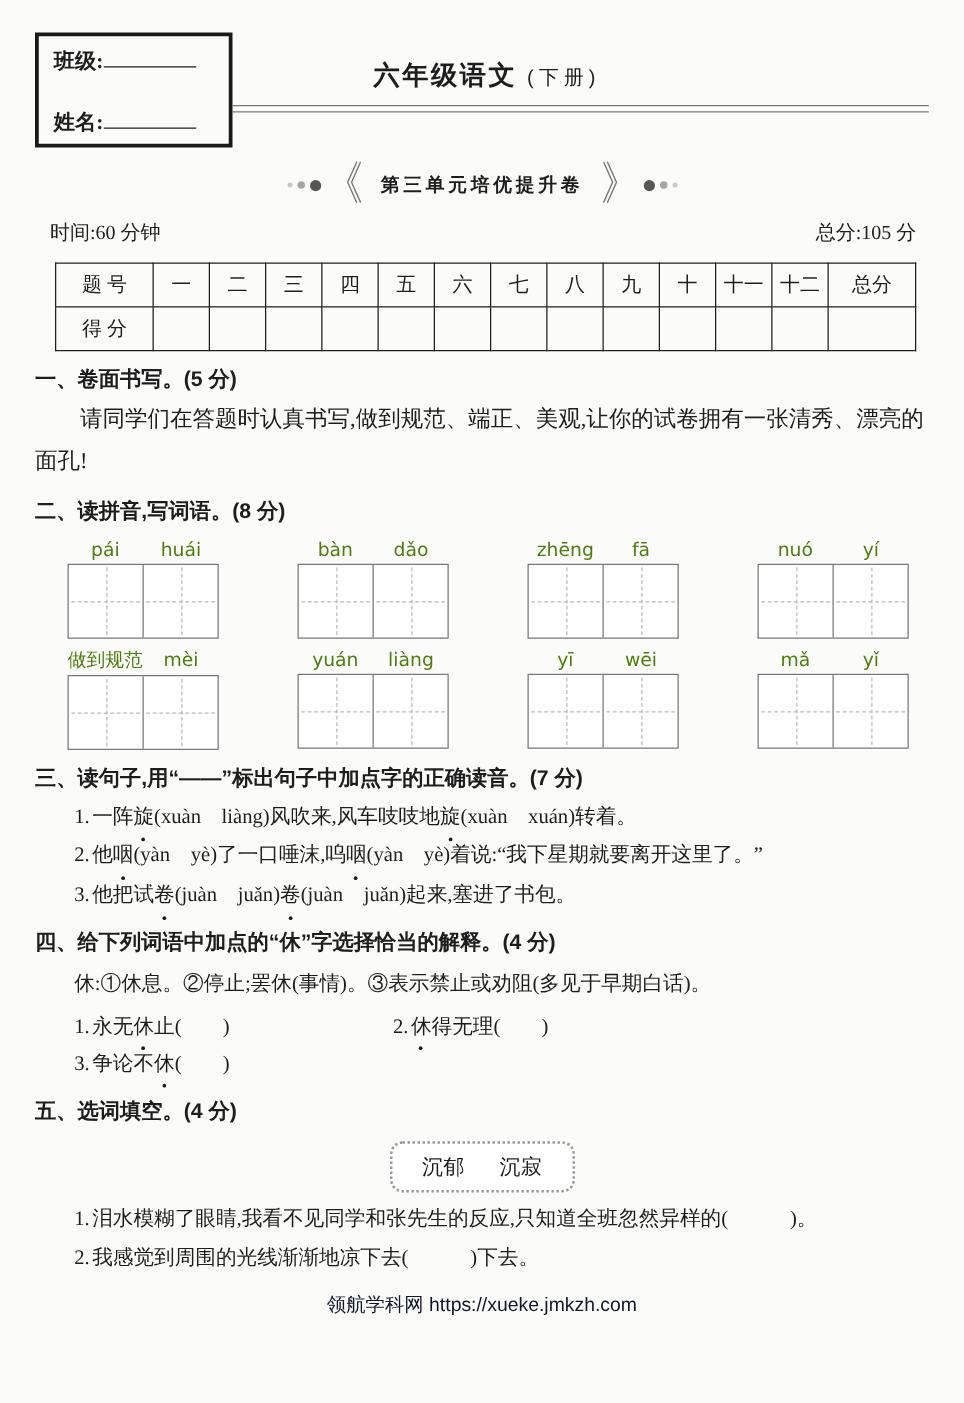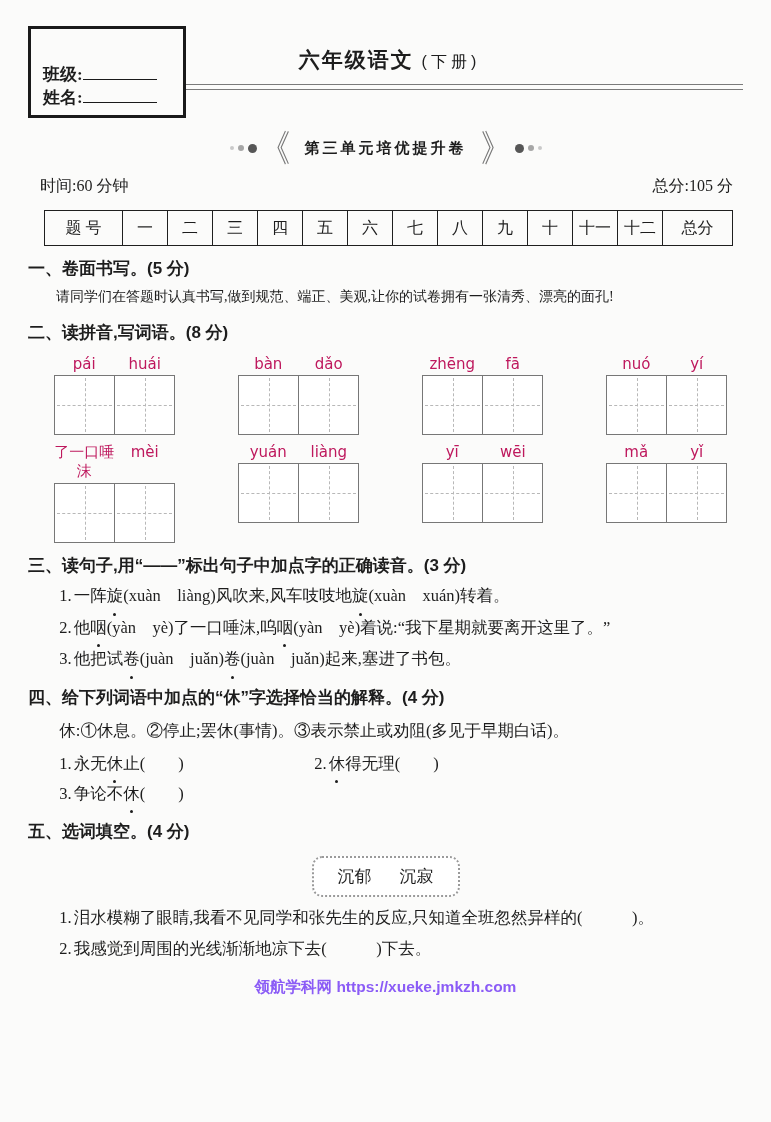--- a/index.html
+++ b/index.html
@@ -8,21 +8,21 @@
     width:771px; height:1122px; overflow:hidden;
     background:#fbfbfa; color:#1d1d1d;
     font-family:"Liberation Serif","DejaVu Serif",serif;
     padding:26px 28px 0 28px;
   }
   
   .top-row { display:flex; align-items:flex-start; }
   .idbox {
     width:158px; height:92px; border:3px solid #1a1a1a;
     padding:8px 11px 6px 12px; flex-shrink:0;
-    display:flex; flex-direction:column; justify-content:flex-end;
+    display:flex; flex-direction:column; justify-content:space-between;
   }
   .idline { font-size:17px; font-weight:700; white-space:nowrap; }
   .blank { display:inline-block; width:74px; height:0.95em; border-bottom:1.6px solid #1a1a1a; }
   .title-area { flex:1; padding-top:20px; min-width:0; }
   .book-title {
     text-align:center; padding-right:150px;
     font-family:"Liberation Sans","DejaVu Sans",sans-serif;
     font-weight:700; font-size:21px; letter-spacing:2px; white-space:nowrap;
   }
   .book-title .vol { font-size:16px; font-weight:400; letter-spacing:4px; }
@@ -37,49 +37,49 @@
   .d3 { width:9px; height:9px; background:#565656; }
   .brk { font-size:30px; color:#787878; line-height:1; transform:scaleY(1.25); font-family:"DejaVu Sans",sans-serif; }
   
   .meta { margin-top:13px; display:flex; justify-content:space-between; font-size:16px; padding:0 10px 0 12px; }
   
   table.score { border-collapse:collapse; margin:13px 0 0 16px; table-layout:fixed;border-radius:31px; }
   table.score td { border:1.5px solid #1f1f1f; text-align:center; font-size:16px; height:35px; padding:0 2px; overflow:hidden; }
   td.cw { width:78px; } td.cn { width:45px; } td.ct { width:70px; }
   
   .shead { font-family:"Liberation Sans","DejaVu Sans",sans-serif; font-weight:700; font-size:17px; line-height:1.65; margin-top:9px; }
-  .body-text { font-size:14px; line-height:1.85; margin:1px 0 0 0; }
+  .body-text { font-size:18px; line-height:1.85; margin:1px 0 0 0; }
   .indent { text-indent:2em; }
   .item { font-size:16.5px; line-height:1.85; margin:1px 0 0 0; padding-left:1.9em; }
   .num { margin-right:2px; }
   
   .dc { display:inline-block; position:relative; }
   .dc::after { content:""; position:absolute; left:50%; margin-left:-1.5px; bottom:-0.26em; width:3px; height:3px; border-radius:50%; background:#1d1d1d; }
   
   .prow { display:flex; justify-content:space-between; padding:0 16px 0 26px; margin-top:8px; }
   .pgroup { width:121px; }
-  .plabels { display:flex; font-family:"DejaVu Sans",sans-serif; font-size:15px; color:#be185d; margin-bottom:2px; }
+  .plabels { display:flex; font-family:"DejaVu Sans",sans-serif; font-size:15px; color:#4d7c0f; margin-bottom:2px; }
   .plabels span { flex:1; text-align:center; }
   .wbox { display:flex; height:60px; border:1px solid #777; background:#fff; }
   .wcell { flex:1; position:relative; }
   .wcell + .wcell { border-left:1px solid #777; }
   .wcell::before { content:""; position:absolute; left:50%; top:2px; bottom:2px; border-left:1px dashed #b8b8b8; }
   .wcell::after  { content:""; position:absolute; top:50%; left:2px; right:2px; border-top:1px dashed #b8b8b8; }
   
   .def-line { font-size:16.5px; line-height:1.85; margin-top:4px; padding-left:1.9em; }
   .s4grid { display:grid; grid-template-columns:255px auto; row-gap:1px; margin:4px 0 0 1.9em; font-size:16.5px; line-height:1.75; }
   
   .wordbox {
     margin:10px auto 6px auto; width:-moz-fit-content; width:fit-content;
     padding:7px 24px; border:2px dotted #9a9a9a; border-radius:10px;
     display:flex; gap:28px; font-size:17px; background:#fff;
   }
   
   .footer { text-align:center; margin-top:12px; font-size:15.5px; color:#5a5a5a; font-family:"Liberation Sans","DejaVu Sans",sans-serif; }
-  .footer a { color:#8b5cf6; text-decoration:none;font-weight:bold; }
+  .footer a { color:#0f172a; text-decoration:none; }
 </style>
 </head>
 <body>
 
 <div class="top-row">
   <div class="idbox">
     <div class="idline"><span>班级:</span><span class="blank"></span></div>
     <div class="idline"><span>姓名:</span><span class="blank"></span></div>
   </div>
   <div class="title-area">
@@ -120,20 +120,36 @@
     <td class="cn">五</td>
     <td class="cn">六</td>
     <td class="cn">七</td>
     <td class="cn">八</td>
     <td class="cn">九</td>
     <td class="cn">十</td>
     <td class="cn">十一</td>
     <td class="cn">十二</td>
     <td class="ct">总分</td>
   </tr>
+  <tr>
+    <td class="cw">得 分</td>
+    <td class="cn"></td>
+    <td class="cn"></td>
+    <td class="cn"></td>
+    <td class="cn"></td>
+    <td class="cn"></td>
+    <td class="cn"></td>
+    <td class="cn"></td>
+    <td class="cn"></td>
+    <td class="cn"></td>
+    <td class="cn"></td>
+    <td class="cn"></td>
+    <td class="cn"></td>
+    <td class="ct"></td>
+  </tr>
 </tbody>
   </table>
 
 <div class="shead">一、卷面书写。(5 分)</div>
 <p class="body-text indent">请同学们在答题时认真书写,做到规范、端正、美观,让你的试卷拥有一张清秀、漂亮的面孔!</p>
 
 <div class="shead">二、读拼音,写词语。(8 分)</div>
 <div class="prow">
   <div class="pgroup">
     <div class="plabels">
@@ -172,21 +188,21 @@
       </div>
     <div class="wbox">
         <div class="wcell"></div>
         <div class="wcell"></div>
       </div>
   </div>
 </div>
 <div class="prow">
   <div class="pgroup">
     <div class="plabels">
-        <span>了一口唾沫</span>
+        <span>做到规范</span>
         <span>mèi</span>
       </div>
     <div class="wbox">
         <div class="wcell"></div>
         <div class="wcell"></div>
       </div>
   </div>
   <div class="pgroup">
     <div class="plabels">
         <span>yuán</span>
@@ -212,21 +228,21 @@
         <span>mǎ</span>
         <span>yǐ</span>
       </div>
     <div class="wbox">
         <div class="wcell"></div>
         <div class="wcell"></div>
       </div>
   </div>
 </div>
 
-<div class="shead">三、读句子,用“——”标出句子中加点字的正确读音。(3 分)</div>
+<div class="shead">三、读句子,用“——”标出句子中加点字的正确读音。(7 分)</div>
 <p class="item"><span class="num">1.</span><span>一阵</span><span class="dc">旋</span><span>(xuàn　liàng)风吹来,风车吱吱地</span><span class="dc">旋</span><span>(xuàn　xuán)转着。</span></p>
 <p class="item"><span class="num">2.</span><span>他</span><span class="dc">咽</span><span>(yàn　yè)了一口唾沫,呜</span><span class="dc">咽</span><span>(yàn　yè)着说:“我下星期就要离开这里了。”</span></p>
 <p class="item"><span class="num">3.</span><span>他把试</span><span class="dc">卷</span><span>(juàn　juǎn)</span><span class="dc">卷</span><span>(juàn　juǎn)起来,塞进了书包。</span></p>
 
 <div class="shead">四、给下列词语中加点的“休”字选择恰当的解释。(4 分)</div>
 <div class="def-line">休:①休息。②停止;罢休(事情)。③表示禁止或劝阻(多见于早期白话)。</div>
 <div class="s4grid">
   <div><span class="num">1.</span><span>永无</span><span class="dc">休</span><span>止(　　)</span></div>
   <div><span class="num">2.</span><span></span><span class="dc">休</span><span>得无理(　　)</span></div>
   <div><span class="num">3.</span><span>争论不</span><span class="dc">休</span><span>(　　)</span></div>

